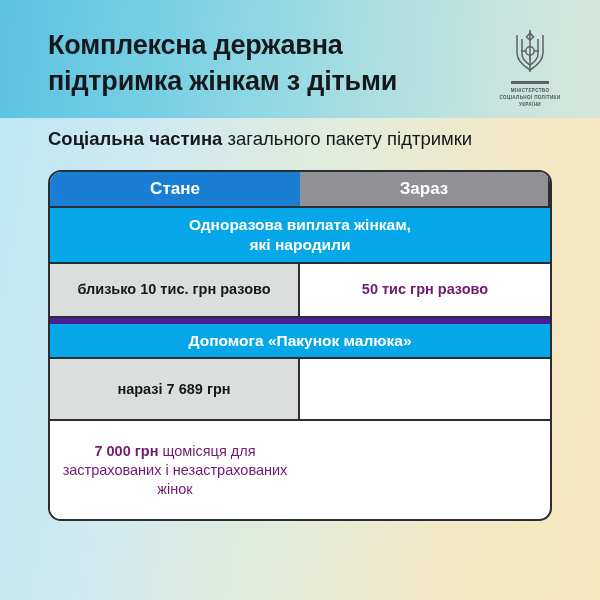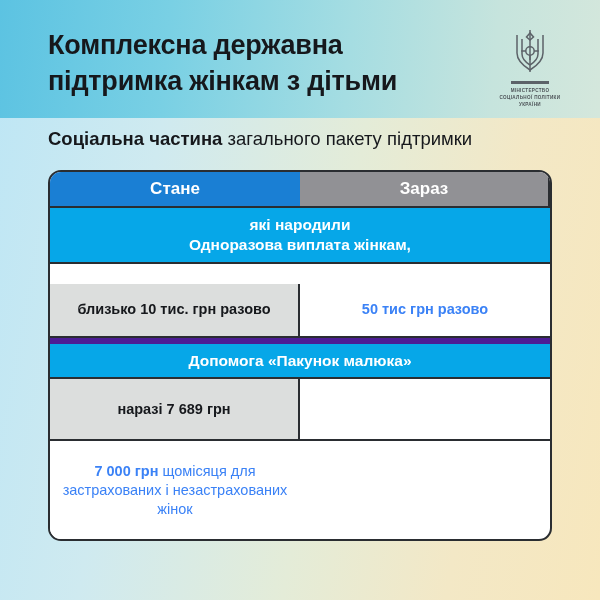--- a/index.html
+++ b/index.html
@@ -137,28 +137,28 @@
     background: #dcdedd;
     color: #16181c;
     font-weight: bold;
     font-size: 14.5px;
     line-height: 1.3;
     border-right: 2px solid #2a2d31;
     padding: 6px 8px;
   }
   .val-will {
     background: #ffffff;
-    color: #3b82f6;
+    color: #701a75;
     font-weight: bold;
     font-size: 14.5px;
     line-height: 1.32;
     padding: 6px 8px;
   }
   .val-will .reg { font-weight: normal; }
-  .h-52 { height: 52px; margin-top: 20px; }
+  .h-52 { height: 52px; }
   .h-60 { height: 60px; justify-content: space-between; }
   .h-98 { height: 98px; }
 </style>
 </head>
 <body>
 
 <div class="header-band">
 
   <div class="title">
     <span class="line">Комплексна державна</span>
@@ -196,22 +196,22 @@
 </div>
 
 <div class="table">
 
   <div class="row head-row">
     <div class="col head-will">Стане</div>
     <div class="col head-now">Зараз</div>
   </div>
 
   <div class="band first">
+    <div>Одноразова виплата жінкам,</div>
     <div>які народили</div>
-    <div>Одноразова виплата жінкам,</div>
   </div>
   <div class="row val-row h-52">
     <div class="col val-now">близько 10 тис. грн разово</div>
     <div class="col val-will">
       <span><b>50 тис грн разово</b><span class="reg"></span></span>
     </div>
   </div>
 
   <div class="band">
     <div>Допомога «Пакунок малюка»</div>

